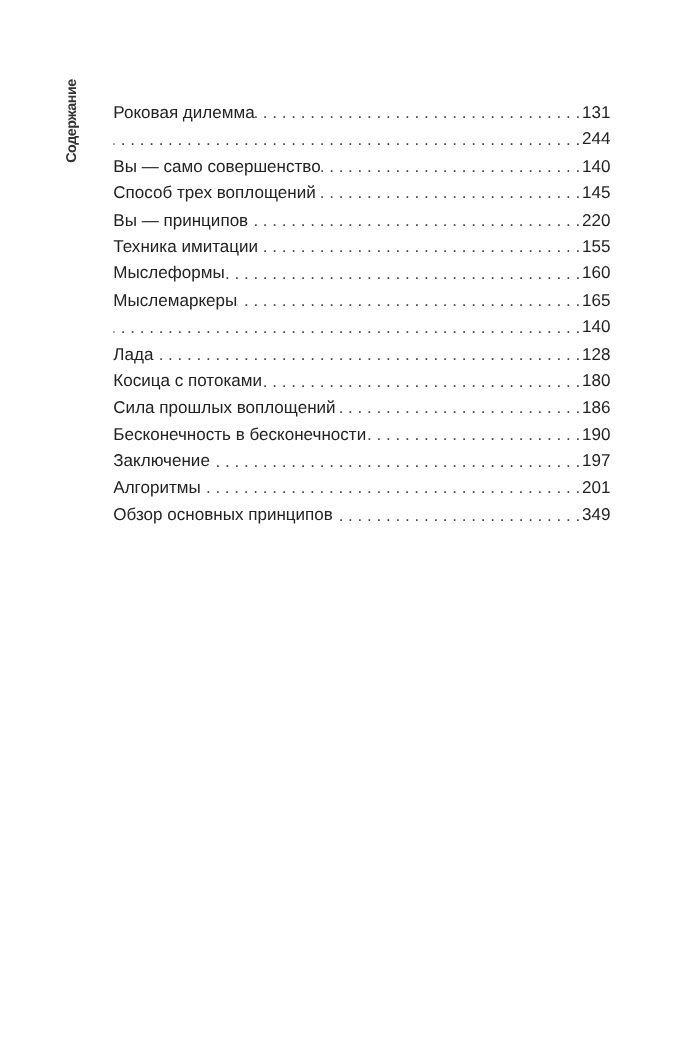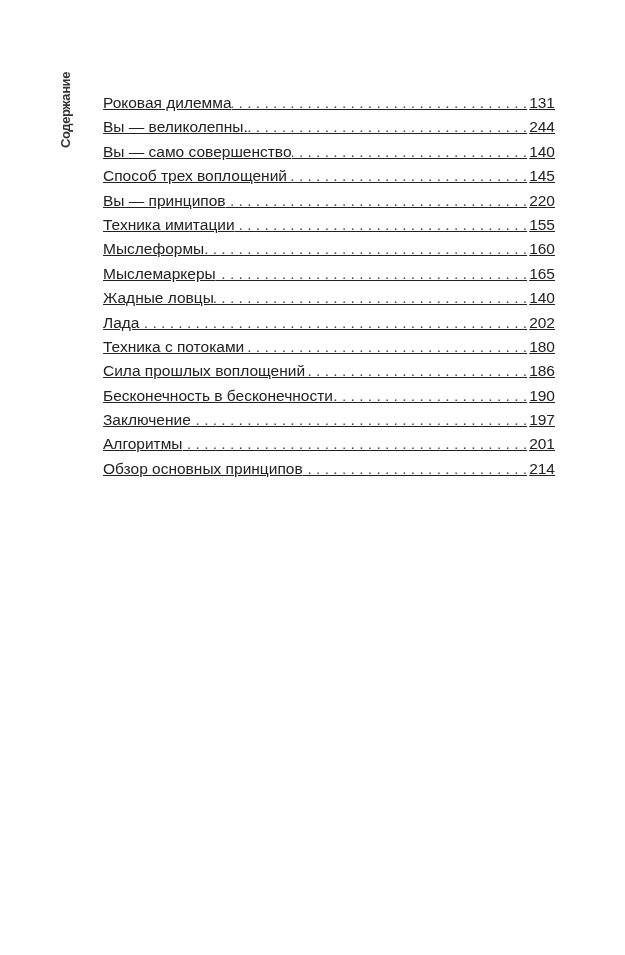--- a/index.html
+++ b/index.html
@@ -45,21 +45,20 @@
       list-style: none;
     }
     .toc-row {
       display: flex;
       align-items: baseline;
       height: 24.4px;
       font-size: 15.5px;
       line-height: 24.4px;
       white-space: nowrap;
       overflow: hidden;
-      text-decoration: underline;
     }
     .toc-title {
       flex: 0 0 auto;
       color: #222222;
     }
     .toc-dots {
       flex: 1 1 auto;
       overflow: hidden;
       color: #444444;
       letter-spacing: 3.1px;
@@ -84,21 +83,20 @@
   <span>Содержание</span>
 </div>
 
 <ul class="toc">
   <li class="toc-row">
       <span class="toc-title">Роковая дилемма</span>
       <span class="toc-dots"></span>
       <span class="toc-page">131</span>
     </li>
   <li class="toc-row">
-      <span class="toc-title">Вы — великолепны.</span>
       <span class="toc-dots"></span>
       <span class="toc-page">244</span>
     </li>
   <li class="toc-row">
       <span class="toc-title">Вы — само совершенство</span>
       <span class="toc-dots"></span>
       <span class="toc-page">140</span>
     </li>
   <li class="toc-row">
       <span class="toc-title">Способ трех воплощений</span>
@@ -119,31 +117,30 @@
       <span class="toc-title">Мыслеформы</span>
       <span class="toc-dots"></span>
       <span class="toc-page">160</span>
     </li>
   <li class="toc-row">
       <span class="toc-title">Мыслемаркеры</span>
       <span class="toc-dots"></span>
       <span class="toc-page">165</span>
     </li>
   <li class="toc-row">
-      <span class="toc-title">Жадные ловцы</span>
       <span class="toc-dots"></span>
       <span class="toc-page">140</span>
     </li>
   <li class="toc-row">
       <span class="toc-title">Лада</span>
       <span class="toc-dots"></span>
-      <span class="toc-page">202</span>
+      <span class="toc-page">128</span>
     </li>
   <li class="toc-row">
-      <span class="toc-title">Техника с потоками</span>
+      <span class="toc-title">Косица с потоками</span>
       <span class="toc-dots"></span>
       <span class="toc-page">180</span>
     </li>
   <li class="toc-row">
       <span class="toc-title">Сила прошлых воплощений</span>
       <span class="toc-dots"></span>
       <span class="toc-page">186</span>
     </li>
   <li class="toc-row">
       <span class="toc-title">Бесконечность в бесконечности</span>
@@ -156,15 +153,15 @@
       <span class="toc-page">197</span>
     </li>
   <li class="toc-row">
       <span class="toc-title">Алгоритмы</span>
       <span class="toc-dots"></span>
       <span class="toc-page">201</span>
     </li>
   <li class="toc-row">
       <span class="toc-title">Обзор основных принципов</span>
       <span class="toc-dots"></span>
-      <span class="toc-page">214</span>
+      <span class="toc-page">349</span>
     </li>
 </ul>
 
 </body></html>

